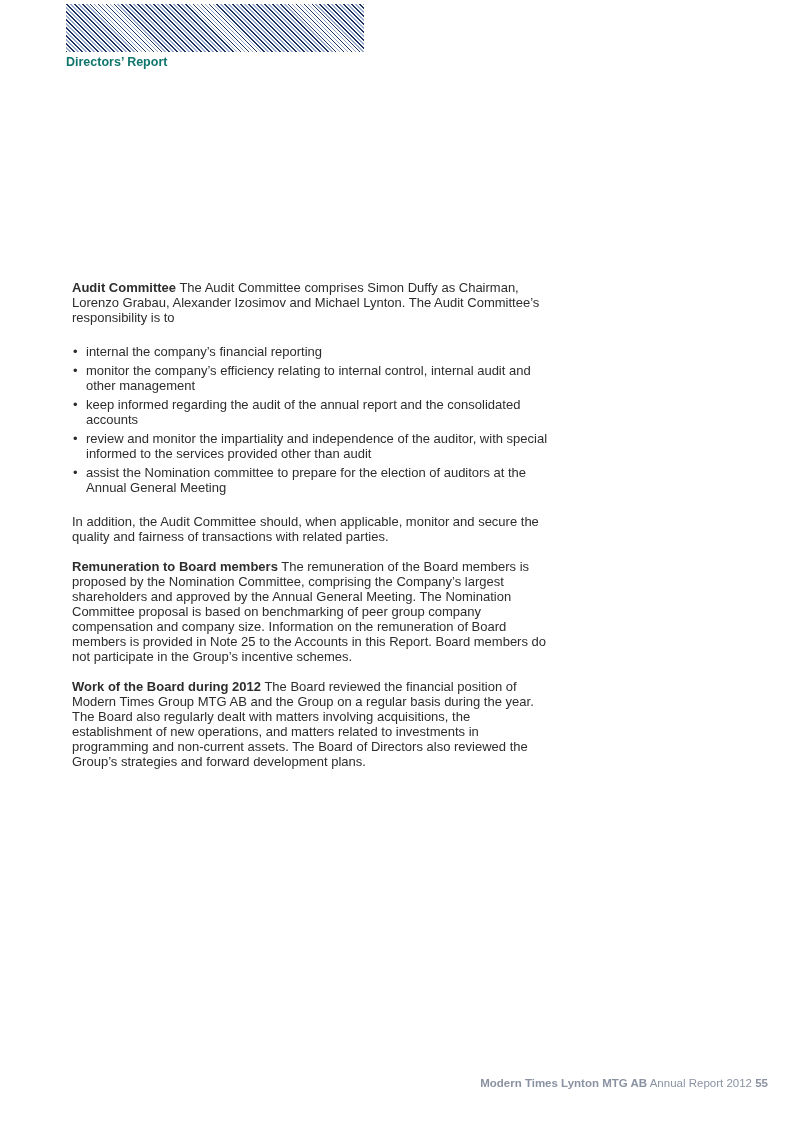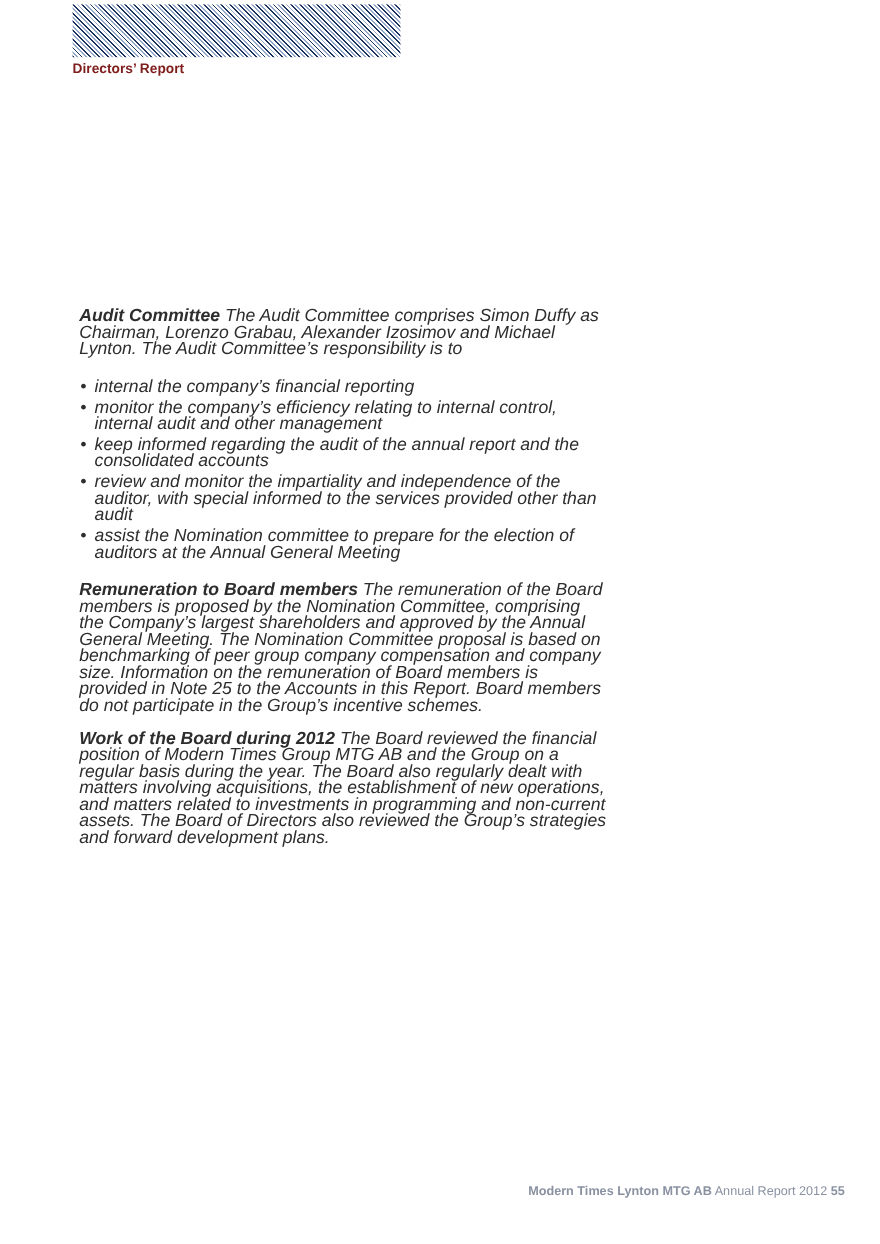--- a/index.html
+++ b/index.html
@@ -25,30 +25,29 @@
       #94a9cb 2.8px, #94a9cb 4.0px,
       #ffffff 4.0px, #ffffff 5.6px
     );
   }
   .section-title {
     position: absolute;
     left: 66px;
     top: 55px;
     font-size: 12.5px;
     font-weight: bold;
-    color: #7f1d1d;
+    color: #0f766e;
   }
   .content {
     position: absolute;
     left: 72px;
     top: 280px;
     width: 481px;
-    font-size: 16px;
+    font-size: 13px;
     line-height: 15px;
-    font-style: italic;
   }
   .content p { margin: 0 0 15px 0; }
   .content p b { font-weight: bold; }
   ul.bullet-list {
     list-style: none;
     margin: 19px 0 19px 0;
   }
   ul.bullet-list li {
     position: relative;
     padding-left: 14px;
@@ -82,20 +81,21 @@
   <p><b>Audit Committee</b> <span>The Audit Committee comprises Simon Duffy as Chairman, Lorenzo Grabau, Alexander Izosimov and Michael Lynton. The Audit Committee’s responsibility is to</span></p>
 
   <ul class="bullet-list">
     <li><span class="bullet-dot">•</span><span>internal the company’s financial reporting</span></li>
     <li><span class="bullet-dot">•</span><span>monitor the company’s efficiency relating to internal control, internal audit and other management</span></li>
     <li><span class="bullet-dot">•</span><span>keep informed regarding the audit of the annual report and the consolidated accounts</span></li>
     <li><span class="bullet-dot">•</span><span>review and monitor the impartiality and independence of the auditor, with special informed to the services provided other than audit</span></li>
     <li><span class="bullet-dot">•</span><span>assist the Nomination committee to prepare for the election of auditors at the Annual General Meeting</span></li>
   </ul>
 
+  <p>In addition, the Audit Committee should, when applicable, monitor and secure the quality and fairness of transactions with related parties.</p>
 
   <p><b>Remuneration to Board members</b> <span>The remuneration of the Board members is proposed by the Nomination Committee, comprising the Company’s largest shareholders and approved by the Annual General Meeting. The Nomination Committee proposal is based on benchmarking of peer group company compensation and company size. Information on the remuneration of Board members is provided in Note 25 to the Accounts in this Report. Board members do not participate in the Group’s incentive schemes.</span></p>
 
   <p><b>Work of the Board during 2012</b> <span>The Board reviewed the financial position of Modern Times Group MTG AB and the Group on a regular basis during the year. The Board also regularly dealt with matters involving acquisitions, the establishment of new operations, and matters related to investments in programming and non-current assets. The Board of Directors also reviewed the Group’s strategies and forward development plans.</span></p>
 
 
 </div>
 
 <div class="page-footer">
   <span class="company">Modern Times Lynton MTG AB</span>

